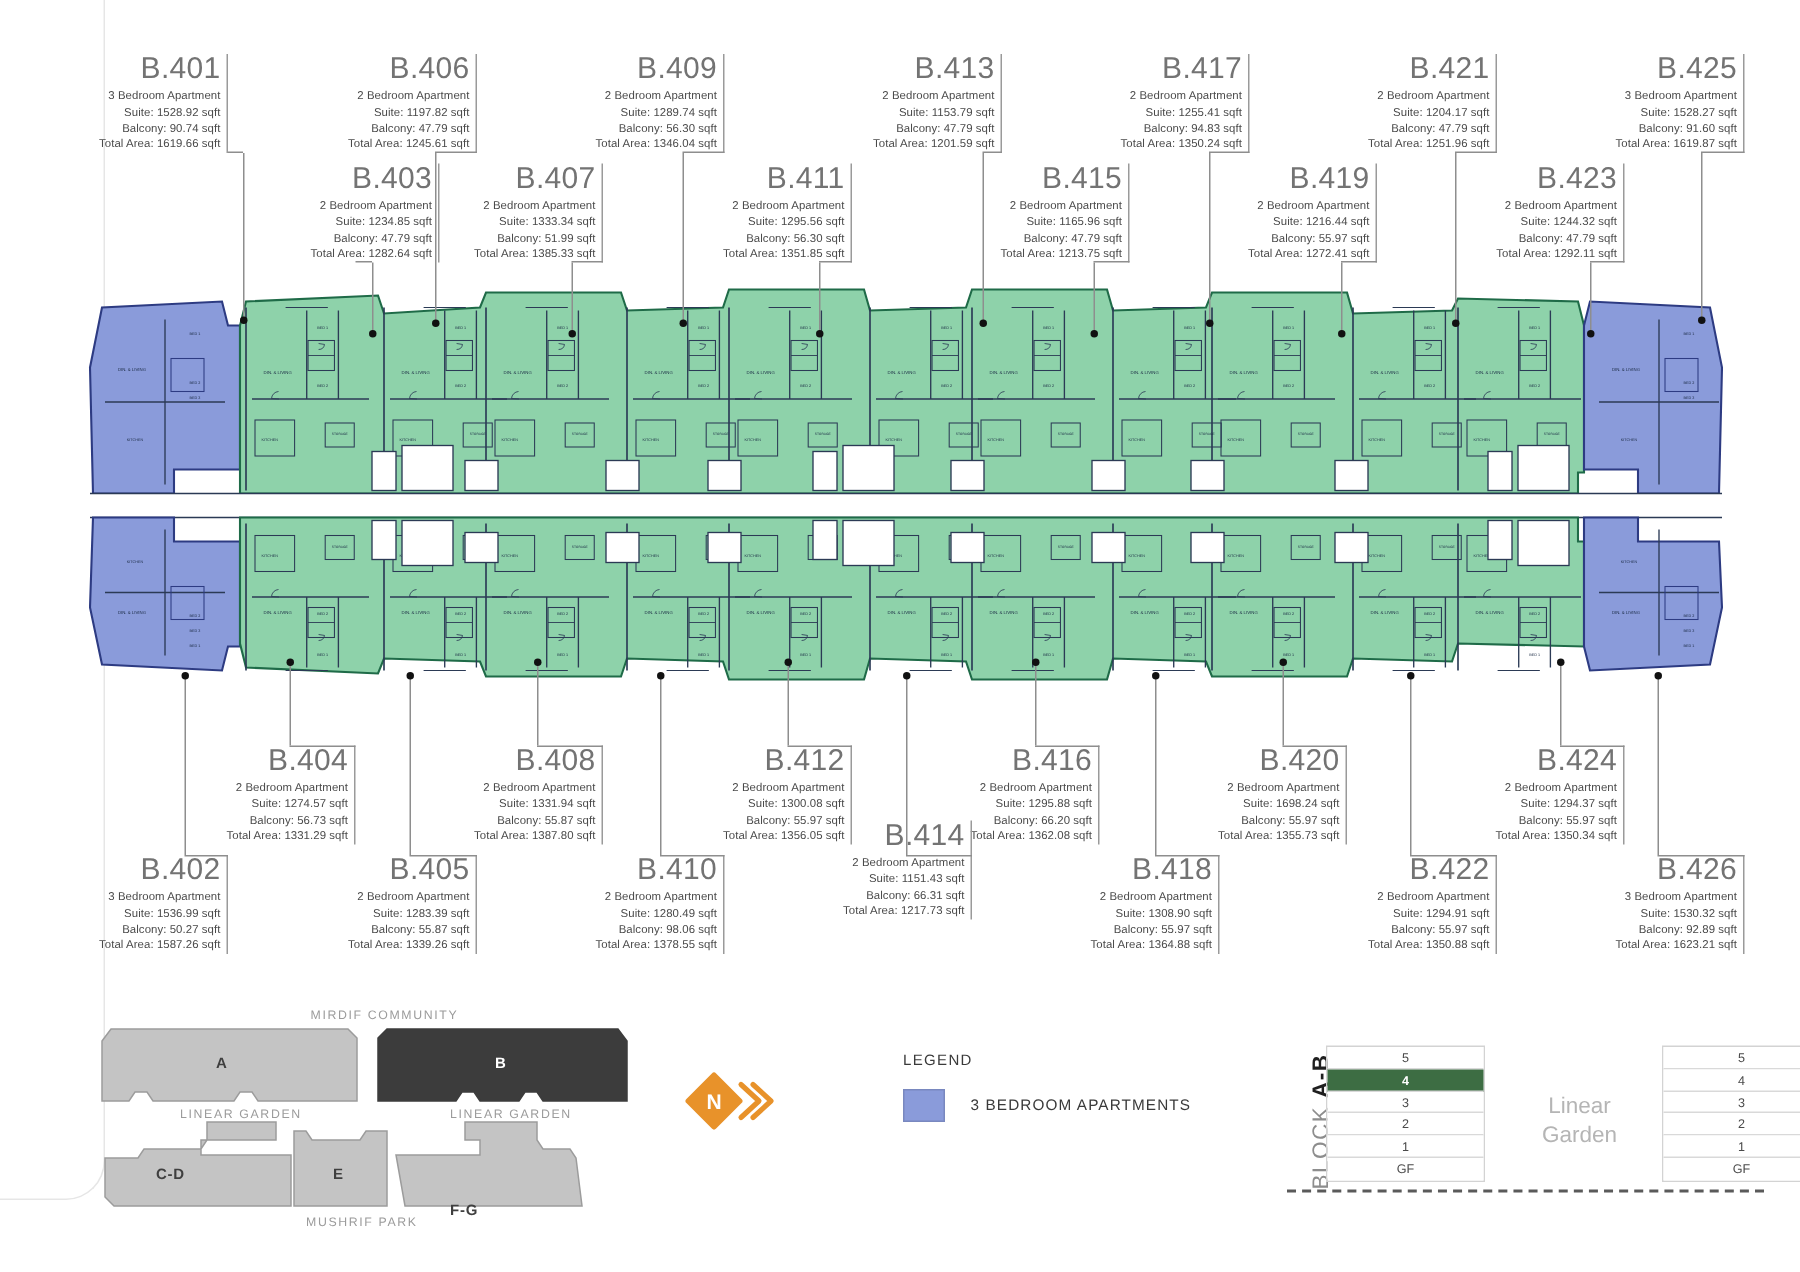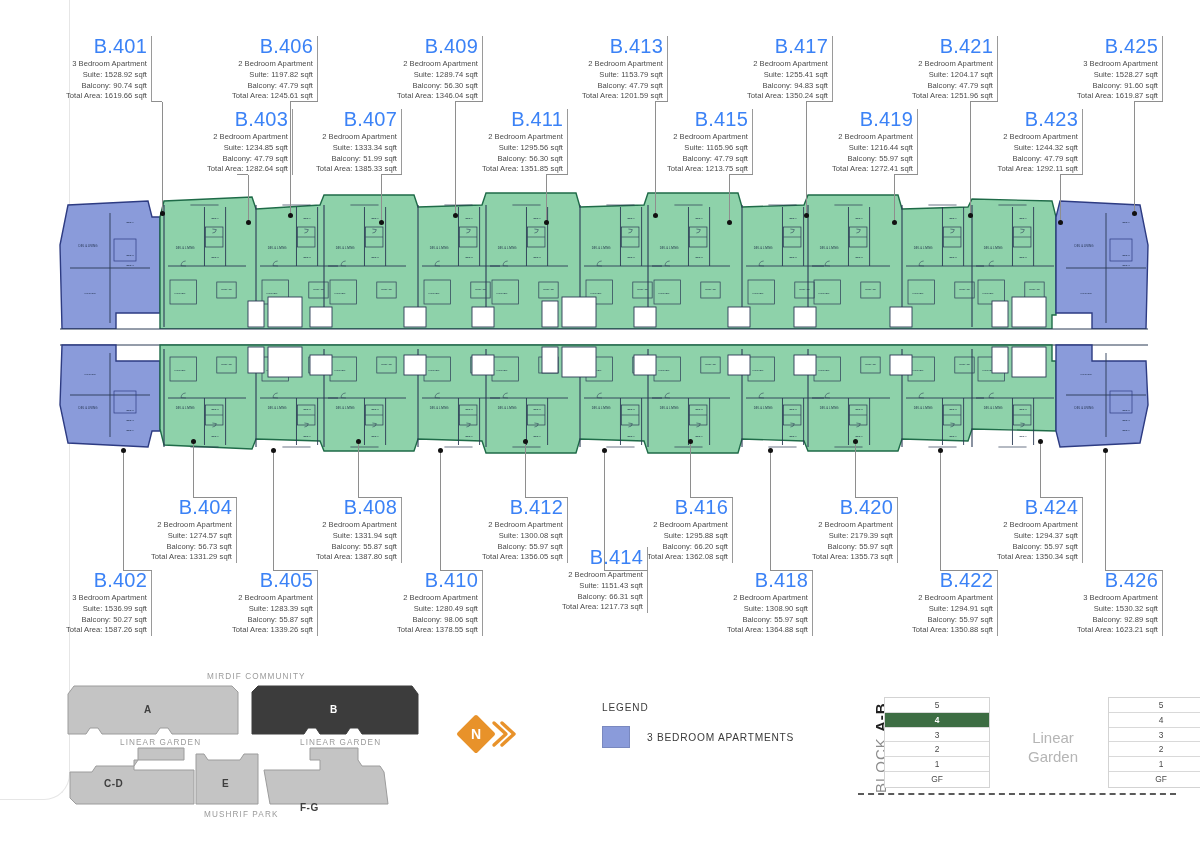--- a/index.html
+++ b/index.html
@@ -28,21 +28,21 @@
     position: absolute;
     text-align: right;
     border-right: 1px solid #9a9a9a;
     padding-right: 4px;
     line-height: 1.0;
     white-space: nowrap;
   }
   .callout .code {
     font-size: 20px;
     font-weight: 400;
-    color: #3b82f6;
+    color: #737373;
     letter-spacing: 0.2px;
     display: block;
     margin-bottom: 3px;
   }
   .callout .ln {
     font-size: 7.6px;
     color: #4a4a4a;
     display: block;
     line-height: 1.42;
     letter-spacing: 0.05px;
@@ -935,21 +935,21 @@
       <span class="ln">Suite: 1151.43 sqft</span>
       <span class="ln">Balcony: 66.31 sqft</span>
       <span class="ln">Total Area: 1217.73 sqft</span>
     </div>
     <div class="leader h" style="left: 604px; top: 570px; width: 44px;"></div>
     <div class="leader v" style="left: 604px; top: 450px; height: 120px;"></div>
     <div class="dot" style="left: 602px; top: 448px;"></div>
     <div class="callout" style="right: 302px; top: 497px;">
       <span class="code">B.420</span>
       <span class="ln">2 Bedroom Apartment</span>
-      <span class="ln">Suite: 2179.39 sqft</span>
+      <span class="ln">Suite: 1698.24 sqft</span>
       <span class="ln">Balcony: 55.97 sqft</span>
       <span class="ln">Total Area: 1355.73 sqft</span>
     </div>
     <div class="leader h" style="left: 855px; top: 497px; width: 43px;"></div>
     <div class="leader v" style="left: 855px; top: 441px; height: 56px;"></div>
     <div class="dot" style="left: 853px; top: 439px;"></div>
     <div class="callout" style="right: 387px; top: 570px;">
       <span class="code">B.418</span>
       <span class="ln">2 Bedroom Apartment</span>
       <span class="ln">Suite: 1308.90 sqft</span>

